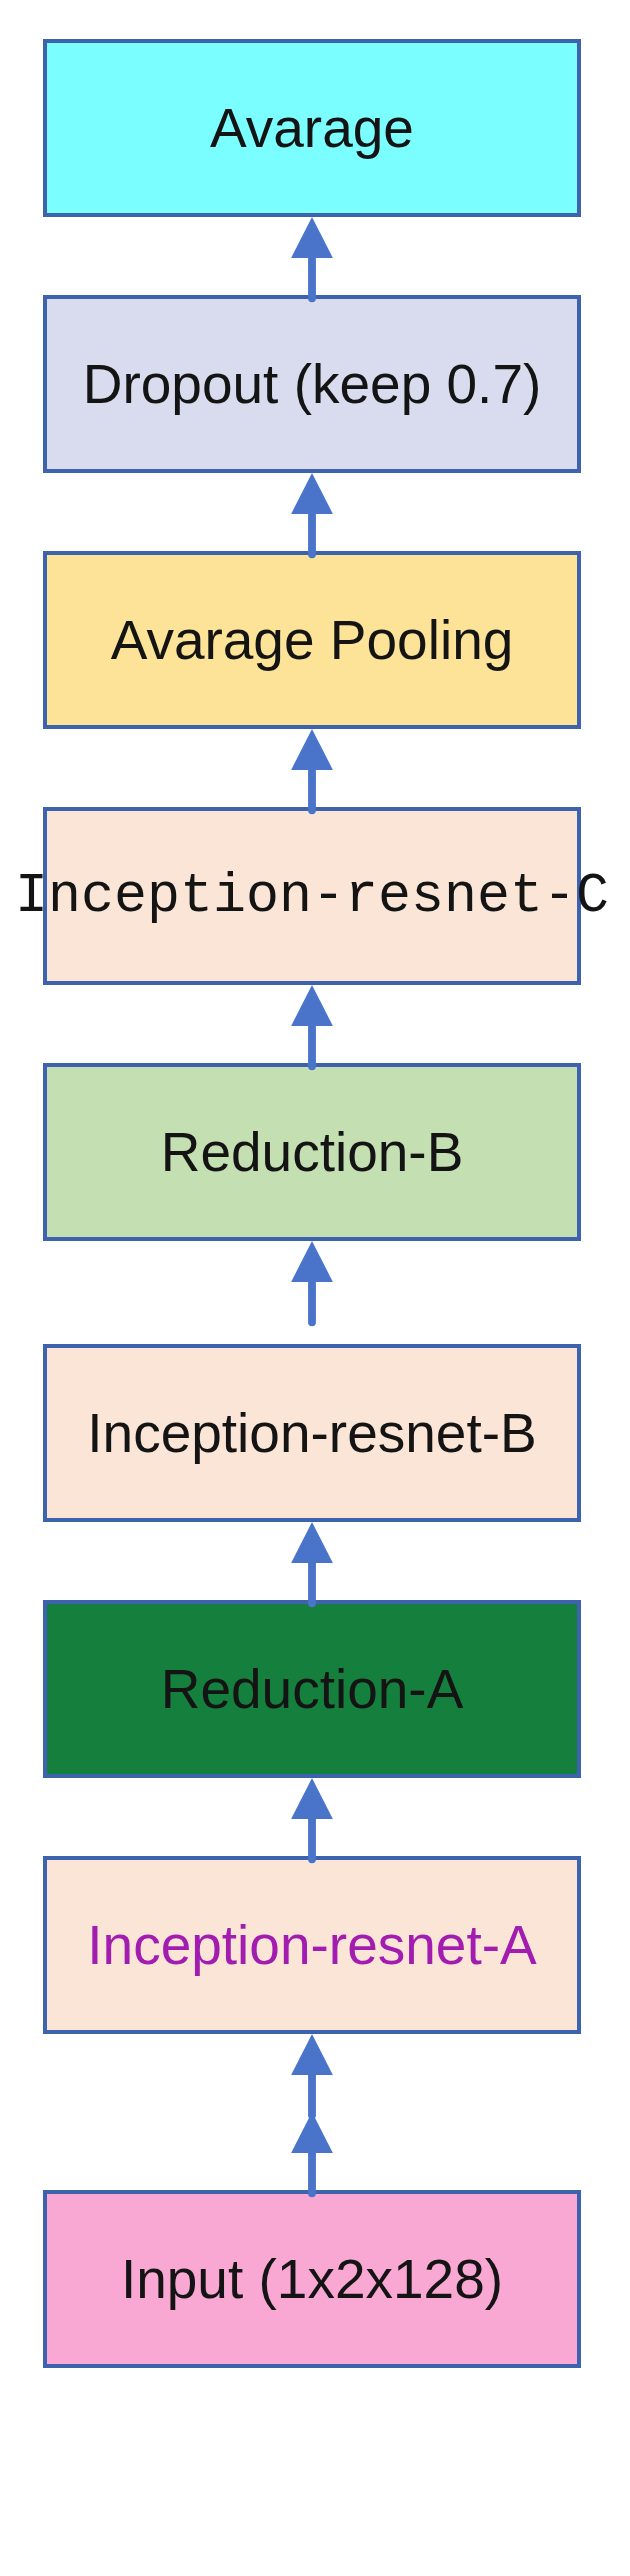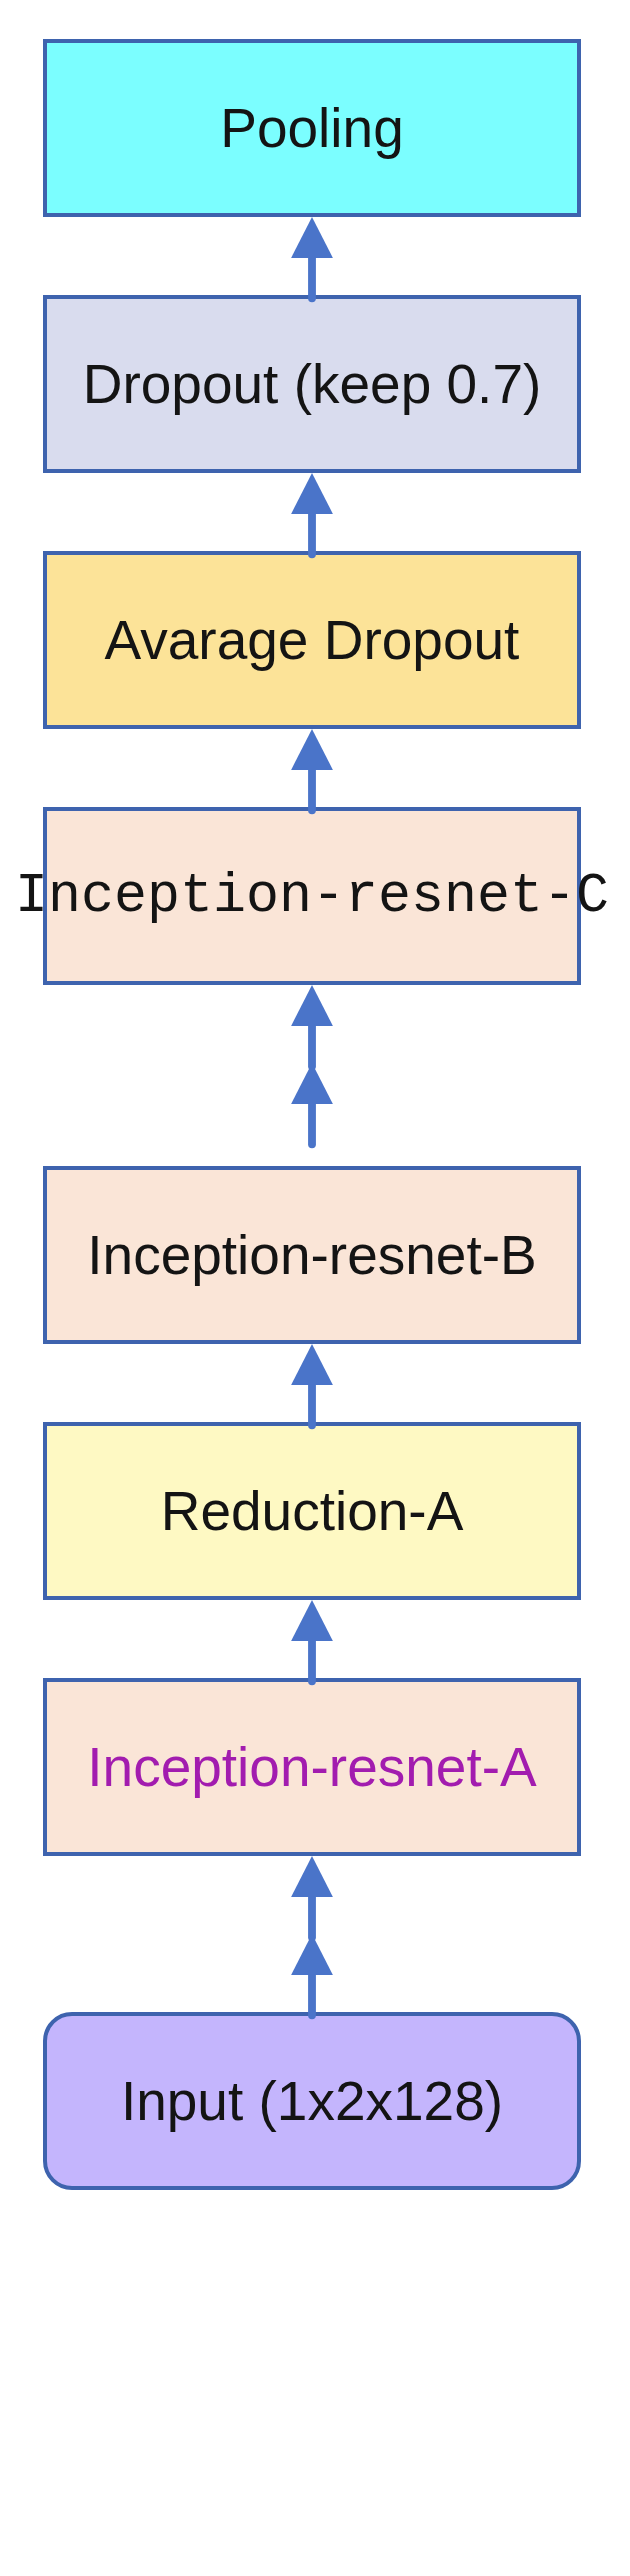--- a/index.html
+++ b/index.html
@@ -56,77 +56,80 @@
     display: block;
   }
 </style>
 </head>
 <body>
 
 <div class="canvas" style="background: rgb(255, 255, 255);">
   <div class="stack">
 
   <div class="node" style="background: rgb(123, 254, 255); border-color: rgb(62, 99, 174);">
-    <span class="node-label" style="color: rgb(20, 20, 20);">Pooling</span>
+    <span class="node-label" style="color: rgb(20, 20, 20);">Avarage</span>
   </div>
 
   <div class="gap">
     <svg class="arrow" viewBox="0 0 48 100" xmlns="http://www.w3.org/2000/svg" aria-hidden="true">
       <rect class="arrow-fill" x="19.5" y="42" width="9" height="56" rx="4.5" fill="#4A74C9"></rect>
       <polygon class="arrow-fill" points="24,0 48,47 0,47" fill="#4A74C9"></polygon>
     </svg>
   </div>
   <div class="node" style="background: rgb(217, 220, 238); border-color: rgb(62, 99, 174);">
     <span class="node-label" style="color: rgb(20, 20, 20);">Dropout (keep 0.7)</span>
   </div>
 
   <div class="gap">
     <svg class="arrow" viewBox="0 0 48 100" xmlns="http://www.w3.org/2000/svg" aria-hidden="true">
       <rect class="arrow-fill" x="19.5" y="42" width="9" height="56" rx="4.5" fill="#4A74C9"></rect>
       <polygon class="arrow-fill" points="24,0 48,47 0,47" fill="#4A74C9"></polygon>
     </svg>
   </div>
   <div class="node" style="background: rgb(252, 227, 152); border-color: rgb(62, 99, 174);">
-    <span class="node-label" style="color: rgb(20, 20, 20);">Avarage Dropout</span>
+    <span class="node-label" style="color: rgb(20, 20, 20);">Avarage Pooling</span>
   </div>
 
   <div class="gap">
     <svg class="arrow" viewBox="0 0 48 100" xmlns="http://www.w3.org/2000/svg" aria-hidden="true">
       <rect class="arrow-fill" x="19.5" y="42" width="9" height="56" rx="4.5" fill="#4A74C9"></rect>
       <polygon class="arrow-fill" points="24,0 48,47 0,47" fill="#4A74C9"></polygon>
     </svg>
   </div>
   <div class="node" style="background: rgb(250, 229, 215); border-color: rgb(62, 99, 174); font-family: Liberation Mono, monospace;">
     <span class="node-label" style="color: rgb(20, 20, 20);">Inception-resnet-C</span>
   </div>
 
   <div class="gap">
     <svg class="arrow" viewBox="0 0 48 100" xmlns="http://www.w3.org/2000/svg" aria-hidden="true">
       <rect class="arrow-fill" x="19.5" y="42" width="9" height="56" rx="4.5" fill="#4A74C9"></rect>
       <polygon class="arrow-fill" points="24,0 48,47 0,47" fill="#4A74C9"></polygon>
     </svg>
   </div>
+  <div class="node" style="background: rgb(196, 224, 179); border-color: rgb(62, 99, 174);">
+    <span class="node-label" style="color: rgb(20, 20, 20);">Reduction-B</span>
+  </div>
 
   <div class="gap">
     <svg class="arrow" viewBox="0 0 48 100" xmlns="http://www.w3.org/2000/svg" aria-hidden="true">
       <rect class="arrow-fill" x="19.5" y="42" width="9" height="56" rx="4.5" fill="#4A74C9"></rect>
       <polygon class="arrow-fill" points="24,0 48,47 0,47" fill="#4A74C9"></polygon>
     </svg>
   </div>
   <div class="node" style="background: rgb(250, 229, 215); border-color: rgb(62, 99, 174); margin-top: 25px;">
     <span class="node-label" style="color: rgb(20, 20, 20);">Inception-resnet-B</span>
   </div>
 
   <div class="gap">
     <svg class="arrow" viewBox="0 0 48 100" xmlns="http://www.w3.org/2000/svg" aria-hidden="true">
       <rect class="arrow-fill" x="19.5" y="42" width="9" height="56" rx="4.5" fill="#4A74C9"></rect>
       <polygon class="arrow-fill" points="24,0 48,47 0,47" fill="#4A74C9"></polygon>
     </svg>
   </div>
-  <div class="node" style="background: #fef9c3; border-color: rgb(62, 99, 174);">
+  <div class="node" style="background: #15803d; border-color: rgb(62, 99, 174);">
     <span class="node-label" style="color: rgb(20, 20, 20);">Reduction-A</span>
   </div>
 
   <div class="gap">
     <svg class="arrow" viewBox="0 0 48 100" xmlns="http://www.w3.org/2000/svg" aria-hidden="true">
       <rect class="arrow-fill" x="19.5" y="42" width="9" height="56" rx="4.5" fill="#4A74C9"></rect>
       <polygon class="arrow-fill" points="24,0 48,47 0,47" fill="#4A74C9"></polygon>
     </svg>
   </div>
   <div class="node" style="background: rgb(250, 229, 215); border-color: rgb(62, 99, 174);">
@@ -139,18 +142,18 @@
       <polygon class="arrow-fill" points="24,0 48,47 0,47" fill="#4A74C9"></polygon>
     </svg>
   </div>
 
   <div class="gap">
     <svg class="arrow" viewBox="0 0 48 100" xmlns="http://www.w3.org/2000/svg" aria-hidden="true">
       <rect class="arrow-fill" x="19.5" y="42" width="9" height="56" rx="4.5" fill="#4A74C9"></rect>
       <polygon class="arrow-fill" points="24,0 48,47 0,47" fill="#4A74C9"></polygon>
     </svg>
   </div>
-  <div class="node" style="background: #c4b5fd; border-color: rgb(62, 99, 174); border-radius: 29px;">
+  <div class="node" style="background: #f9a8d4; border-color: rgb(62, 99, 174);">
     <span class="node-label" style="color: rgb(20, 20, 20);">Input (1x2x128)</span>
   </div>
 </div>
 </div>
 
 
 </body></html>

